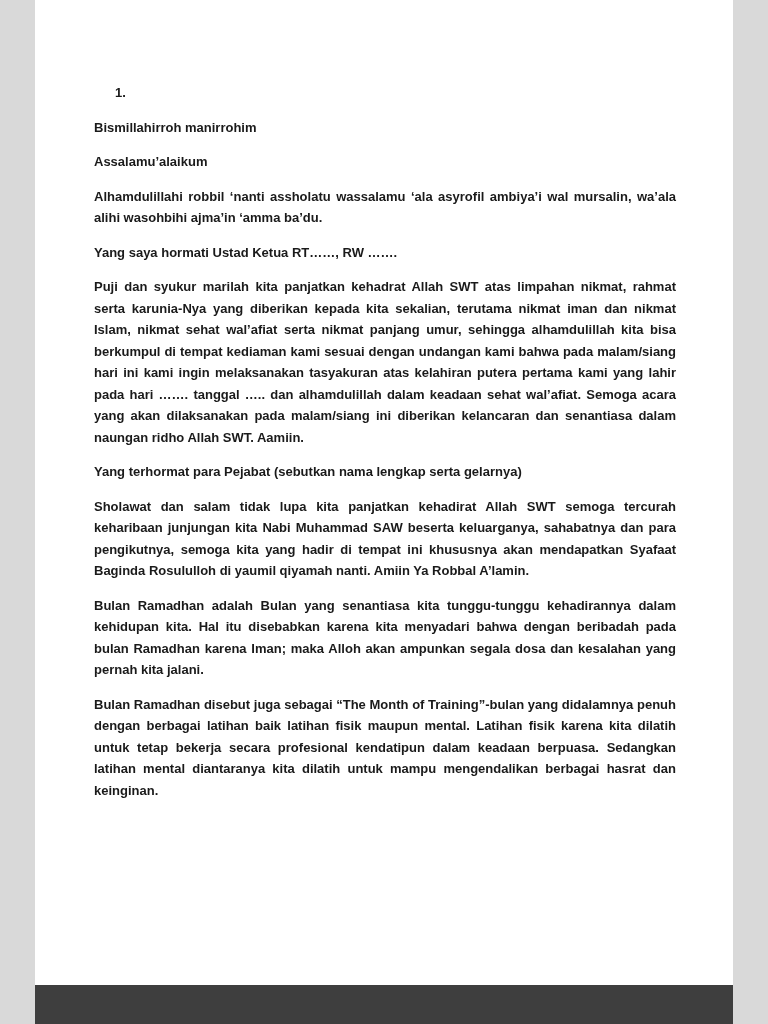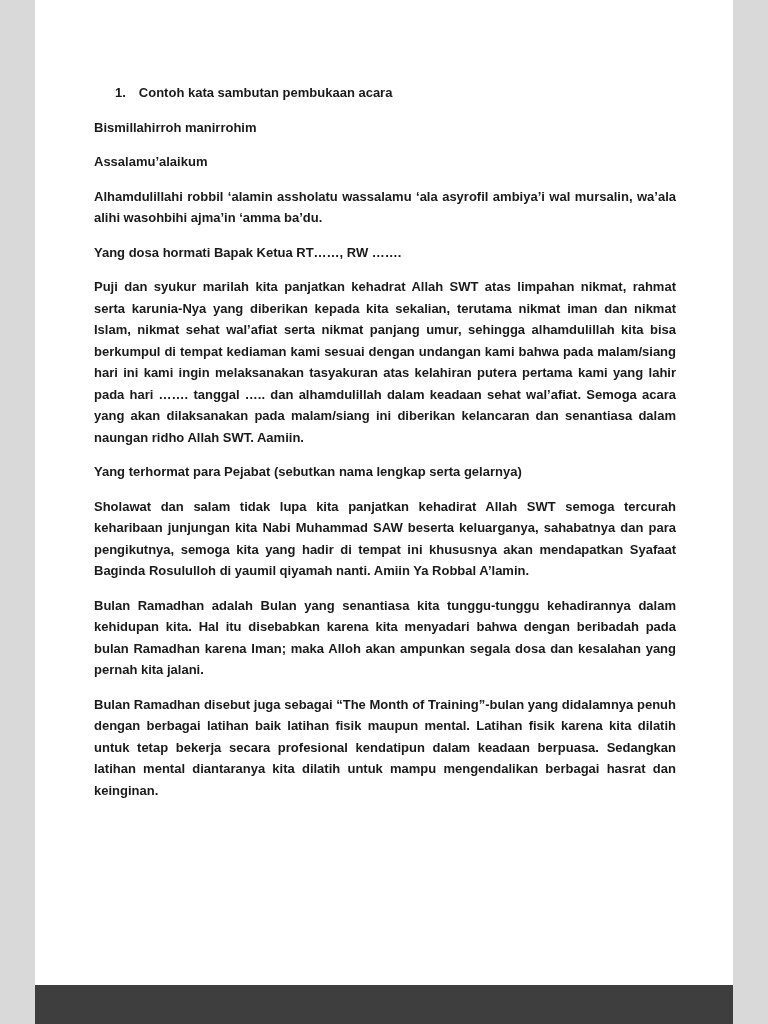--- a/index.html
+++ b/index.html
@@ -74,27 +74,26 @@
 <div class="screen">
 
   <div class="gutter left"></div>
   <div class="gutter right"></div>
 
   <div class="page">
     <div class="content">
 
       <div class="heading">
         <span class="num">1.</span>
-        <span class="htext">Contoh kata sambutan pembukaan acara</span>
       </div>
 
       <p class="para">Bismillahirroh manirrohim</p>
       <p class="para">Assalamu’alaikum</p>
-      <p class="para justify">Alhamdulillahi robbil ‘alamin assholatu wassalamu ‘ala asyrofil ambiya’i wal mursalin, wa’ala alihi wasohbihi ajma’in ‘amma ba’du.</p>
-      <p class="para">Yang dosa hormati Bapak Ketua RT……, RW …….</p>
+      <p class="para justify">Alhamdulillahi robbil ‘nanti assholatu wassalamu ‘ala asyrofil ambiya’i wal mursalin, wa’ala alihi wasohbihi ajma’in ‘amma ba’du.</p>
+      <p class="para">Yang saya hormati Ustad Ketua RT……, RW …….</p>
       <p class="para justify">Puji dan syukur marilah kita panjatkan kehadrat Allah SWT atas limpahan nikmat, rahmat serta karunia-Nya yang diberikan kepada kita sekalian, terutama nikmat iman dan nikmat Islam, nikmat sehat wal’afiat serta nikmat panjang umur, sehingga alhamdulillah kita bisa berkumpul di tempat kediaman kami sesuai dengan undangan kami bahwa pada malam/siang hari ini kami ingin melaksanakan tasyakuran atas kelahiran putera pertama kami yang lahir pada hari ……. tanggal ….. dan alhamdulillah dalam keadaan sehat wal’afiat. Semoga acara yang akan dilaksanakan pada malam/siang ini diberikan kelancaran dan senantiasa dalam naungan ridho Allah SWT. Aamiin.</p>
       <p class="para">Yang terhormat para Pejabat (sebutkan nama lengkap serta gelarnya)</p>
       <p class="para justify">Sholawat dan salam tidak lupa kita panjatkan kehadirat Allah SWT semoga tercurah keharibaan junjungan kita Nabi Muhammad SAW beserta keluarganya, sahabatnya dan para pengikutnya, semoga kita yang hadir di tempat ini khususnya akan mendapatkan Syafaat Baginda Rosululloh di yaumil qiyamah nanti. Amiin Ya Robbal A’lamin.</p>
       <p class="para justify">Bulan Ramadhan adalah Bulan yang senantiasa kita tunggu-tunggu kehadirannya dalam kehidupan kita. Hal itu disebabkan karena kita menyadari bahwa dengan beribadah pada bulan Ramadhan karena Iman; maka Alloh akan ampunkan segala dosa dan kesalahan yang pernah kita jalani.</p>
       <p class="para justify">Bulan Ramadhan disebut juga sebagai “The Month of Training”-bulan yang didalamnya penuh dengan berbagai latihan baik latihan fisik maupun mental. Latihan fisik karena kita dilatih untuk tetap bekerja secara profesional kendatipun dalam keadaan berpuasa. Sedangkan latihan mental diantaranya kita dilatih untuk mampu mengendalikan berbagai hasrat dan keinginan.</p>
 
     </div>
   </div>
 
   <div class="bottom-band"></div>

